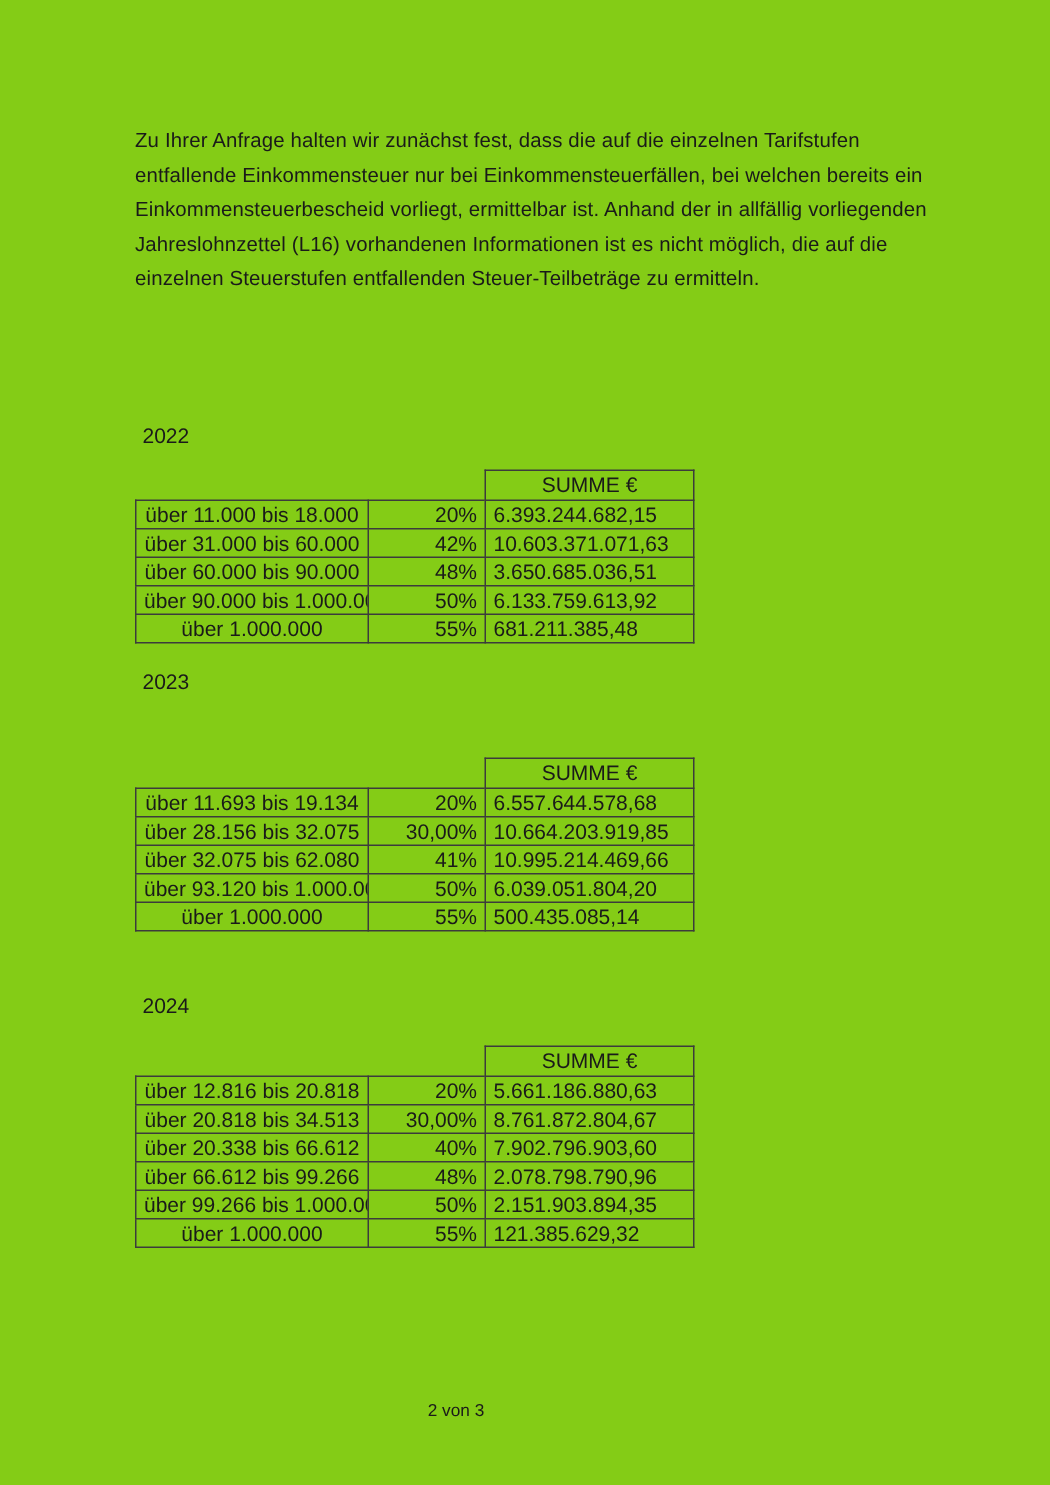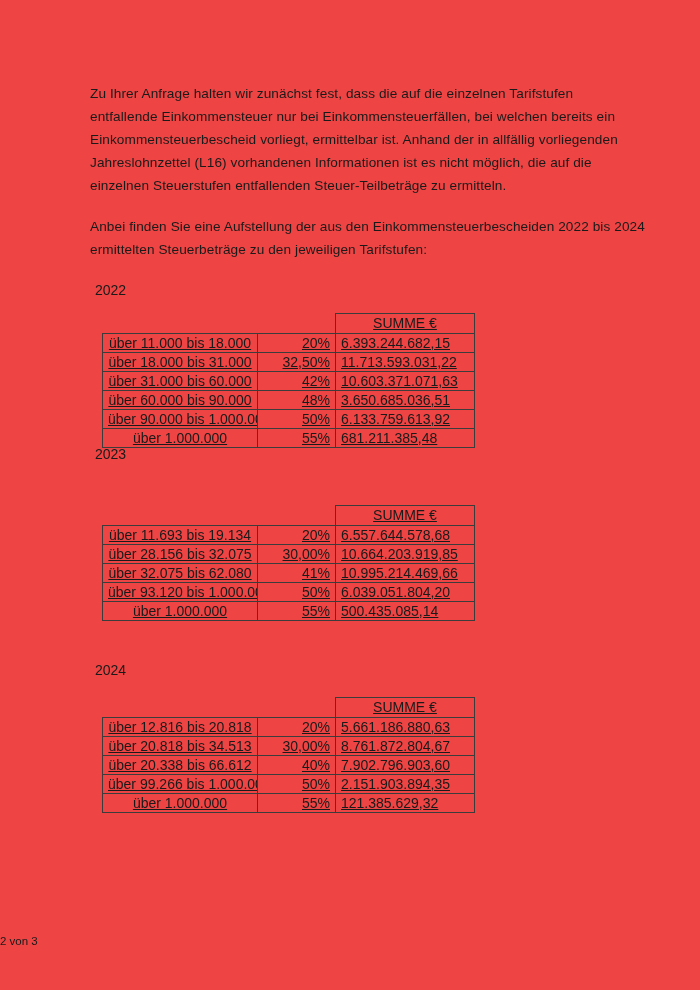--- a/index.html
+++ b/index.html
@@ -4,21 +4,21 @@
 <style>
   html, body {
     margin: 0;
     padding: 0;
     background: #ffffff;
   }
   .page {
     position: relative;
     width: 700px;
     height: 990px;
-    background: #ef4444;
+    background: #84cc16;
     font-family: "Liberation Sans", "DejaVu Sans", sans-serif;
     color: #1a1a1a;
     overflow: hidden;
   }
   .para {
     position: absolute;
     left: 90px;
     font-size: 13.6px;
     line-height: 23px;
     white-space: pre;
@@ -31,25 +31,24 @@
     left: 95px;
     font-size: 14px;
     line-height: 18px;
   }
   .yh-2022 { top: 281px; }
   .yh-2023 { top: 445px; }
   .yh-2024 { top: 661px; }
 
   table.tax {
     position: absolute;
-    left: 102px;
+    left: 90px;
     border-collapse: collapse;
     table-layout: fixed;
     width: 372px;
-    text-decoration: underline;
   }
   .tbl-2022 { top: 313px; }
   .tbl-2023 { top: 505px; }
   .tbl-2024 { top: 697px; }
 
   table.tax col.w-range { width: 155px; }
   table.tax col.w-rate  { width: 78px; }
   table.tax col.w-sum   { width: 139px; }
 
   table.tax th, table.tax td {
@@ -73,38 +72,36 @@
   }
   table.tax td.c-range { text-align: center; }
   table.tax td.c-rate  { text-align: right; }
   table.tax td.c-sum   { text-align: left; }
 
   .page-footer {
     position: absolute;
     top: 934px;
     left: 0;
     width: 608px;
-    text-align: left;
+    text-align: center;
     font-size: 11.5px;
     line-height: 15px;
   }
 </style>
 </head>
 <body>
 
 <div class="page">
 
   <div class="para para-intro">Zu Ihrer Anfrage halten wir zunächst fest, dass die auf die einzelnen Tarifstufen
 entfallende Einkommensteuer nur bei Einkommensteuerfällen, bei welchen bereits ein
 Einkommensteuerbescheid vorliegt, ermittelbar ist. Anhand der in allfällig vorliegenden
 Jahreslohnzettel (L16) vorhandenen Informationen ist es nicht möglich, die auf die
 einzelnen Steuerstufen entfallenden Steuer-Teilbeträge zu ermitteln.</div>
 
-  <div class="para para-listing">Anbei finden Sie eine Aufstellung der aus den Einkommensteuerbescheiden 2022 bis 2024
-ermittelten Steuerbeträge zu den jeweiligen Tarifstufen:</div>
 
   <div class="year-heading yh-2022">2022</div>
 
   <table class="tax tbl-2022">
     <colgroup>
         <col class="w-range">
         <col class="w-rate">
         <col class="w-sum">
       </colgroup>
     <thead>
@@ -113,25 +110,20 @@
         <th class="hdr-sum">SUMME €</th>
       </tr>
     </thead>
     <tbody>
         <tr>
           <td class="c-range">über 11.000 bis 18.000</td>
           <td class="c-rate">20%</td>
           <td class="c-sum">6.393.244.682,15</td>
         </tr>
         <tr>
-          <td class="c-range">über 18.000 bis 31.000</td>
-          <td class="c-rate">32,50%</td>
-          <td class="c-sum">11.713.593.031,22</td>
-        </tr>
-        <tr>
           <td class="c-range">über 31.000 bis 60.000</td>
           <td class="c-rate">42%</td>
           <td class="c-sum">10.603.371.071,63</td>
         </tr>
         <tr>
           <td class="c-range">über 60.000 bis 90.000</td>
           <td class="c-rate">48%</td>
           <td class="c-sum">3.650.685.036,51</td>
         </tr>
         <tr>
@@ -214,20 +206,25 @@
           <td class="c-range">über 20.818 bis 34.513</td>
           <td class="c-rate">30,00%</td>
           <td class="c-sum">8.761.872.804,67</td>
         </tr>
         <tr>
           <td class="c-range">über 20.338 bis 66.612</td>
           <td class="c-rate">40%</td>
           <td class="c-sum">7.902.796.903,60</td>
         </tr>
         <tr>
+          <td class="c-range">über 66.612 bis 99.266</td>
+          <td class="c-rate">48%</td>
+          <td class="c-sum">2.078.798.790,96</td>
+        </tr>
+        <tr>
           <td class="c-range">über 99.266 bis 1.000.000</td>
           <td class="c-rate">50%</td>
           <td class="c-sum">2.151.903.894,35</td>
         </tr>
         <tr>
           <td class="c-range">über 1.000.000</td>
           <td class="c-rate">55%</td>
           <td class="c-sum">121.385.629,32</td>
         </tr>
       </tbody>

